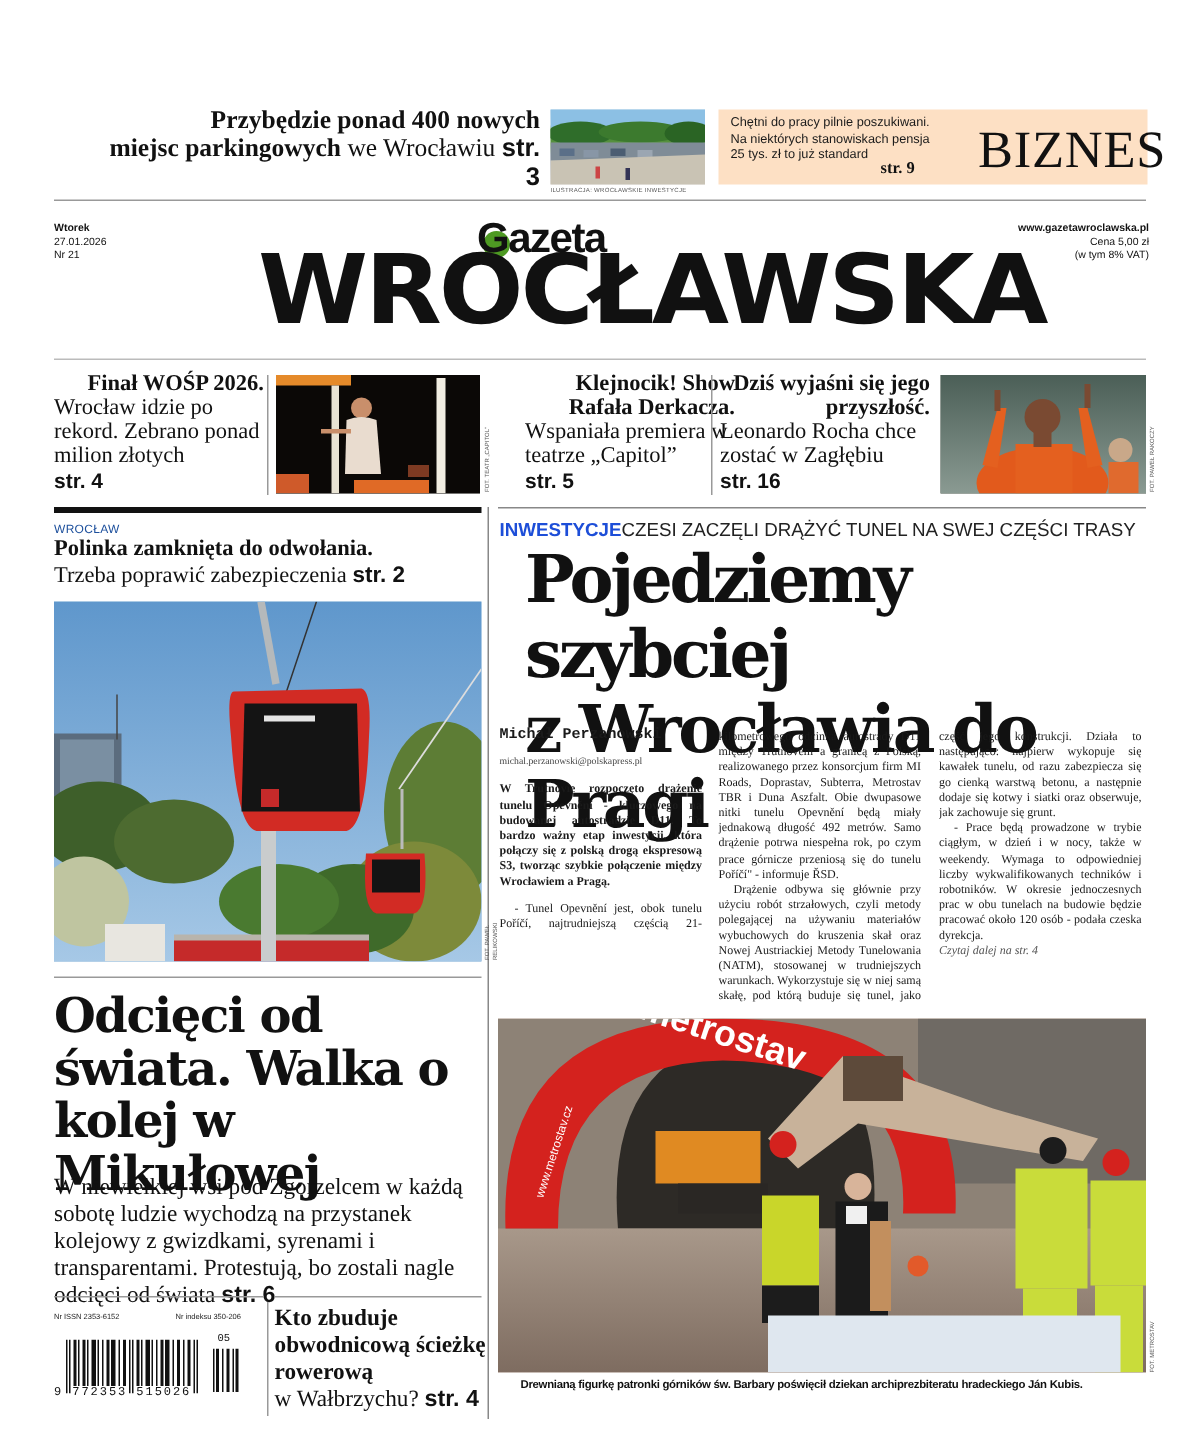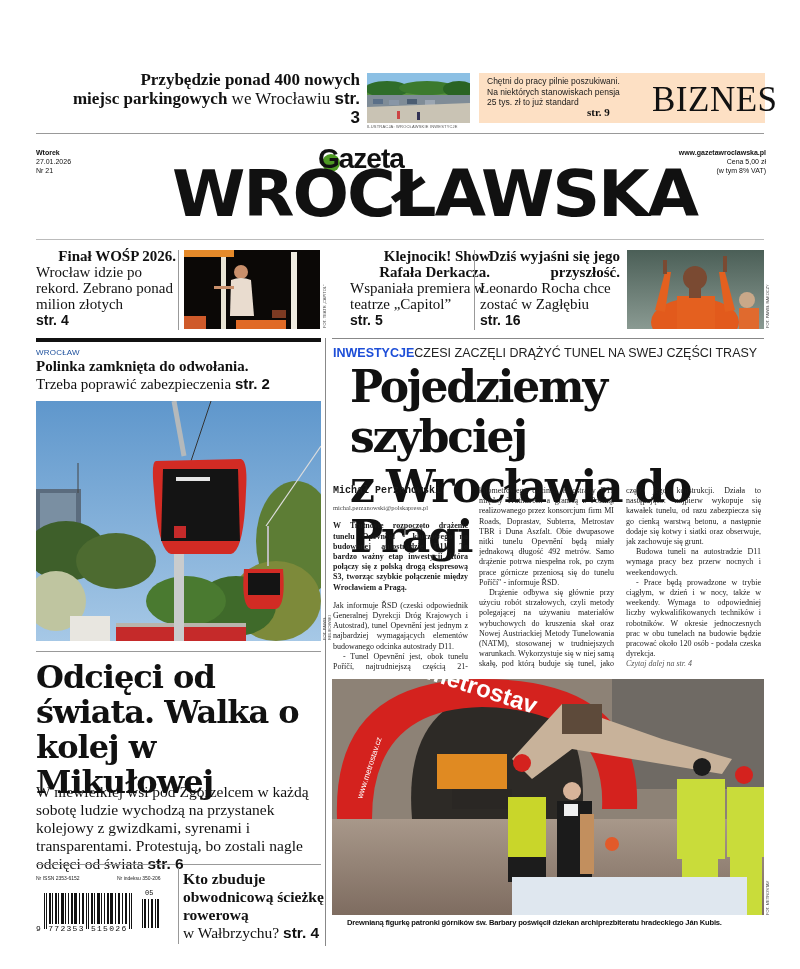--- a/index.html
+++ b/index.html
@@ -315,34 +315,32 @@
 </div>
 <div id="main-headline" class="abs">
   <div>Pojedziemy szybciej</div>
   <div>z Wrocławia do Pragi</div>
 </div>
 
 <div id="col1" class="abs col">
   <div id="author">Michał Perzanowski</div>
   <div id="email">michal.perzanowski@polskapress.pl</div>
   <div id="lead">W Trutnovie rozpoczęto drążenie tunelu Opevnění - kluczowego na budowanej autostradzie D11. To bardzo ważny etap inwestycji, która połączy się z polską drogą ekspresową S3, tworząc szybkie połączenie między Wrocławiem a Pragą.</div>
-  <div class="p0">Jak informuje ŘSD (czeski odpowiednik Generalnej Dyrekcji Dróg Krajowych i Autostrad), tunel Opevnění jest jednym z najbardziej wymagających elementów budowanego odcinka autostrady D11.</div>
   <div class="p" style="height:20px;overflow:hidden;">- Tunel Opevnění jest, obok tunelu Poříčí, najtrudniejszą częścią 21-kilometrowego odcinka autostrady D11 między Trutnovem a granicą z Polską, realizowanego przez konsorcjum firm MI Roads, Doprastav, Subterra, Metrostav TBR i Duna Aszfalt. Obie dwupasowe nitki tunelu Opevnění będą miały jednakową długość 492 metrów. Samo drążenie potrwa niespełna rok, po czym prace górnicze przeniosą się do tunelu Poříčí" - informuje ŘSD.</div>
 </div>
 <div id="col2" class="abs col">
   <div style="height:102px;overflow:hidden;">
     <div style="margin-top:-20.4px;text-indent:10px;">- Tunel Opevnění jest, obok tunelu Poříčí, najtrudniejszą częścią 21-kilometrowego odcinka autostrady D11 między Trutnovem a granicą z Polską, realizowanego przez konsorcjum firm MI Roads, Doprastav, Subterra, Metrostav TBR i Duna Aszfalt. Obie dwupasowe nitki tunelu Opevnění będą miały jednakową długość 492 metrów. Samo drążenie potrwa niespełna rok, po czym prace górnicze przeniosą się do tunelu Poříčí" - informuje ŘSD.</div>
   </div>
   <div class="p" style="height:81.6px;overflow:hidden;">Drążenie odbywa się głównie przy użyciu robót strzałowych, czyli metody polegającej na używaniu materiałów wybuchowych do kruszenia skał oraz Nowej Austriackiej Metody Tunelowania (NATM), stosowanej w trudniejszych warunkach. Wykorzystuje się w niej samą skałę, pod którą buduje się tunel, jako część jego konstrukcji. Działa to następująco: najpierw wykopuje się kawałek tunelu, od razu zabezpiecza się go cienką warstwą betonu, a następnie dodaje się kotwy i siatki oraz obserwuje, jak zachowuje się grunt.</div>
 </div>
 <div id="col3" class="abs col">
   <div style="height:61.2px;overflow:hidden;">
     <div style="margin-top:-81.6px;text-indent:10px;">Drążenie odbywa się głównie przy użyciu robót strzałowych, czyli metody polegającej na używaniu materiałów wybuchowych do kruszenia skał oraz Nowej Austriackiej Metody Tunelowania (NATM), stosowanej w trudniejszych warunkach. Wykorzystuje się w niej samą skałę, pod którą buduje się tunel, jako część jego konstrukcji. Działa to następująco: najpierw wykopuje się kawałek tunelu, od razu zabezpiecza się go cienką warstwą betonu, a następnie dodaje się kotwy i siatki oraz obserwuje, jak zachowuje się grunt.</div>
   </div>
-  <div class="p">Budowa tuneli na autostradzie D11 wymaga pracy bez przerw nocnych i weekendowych.</div>
   <div class="p">- Prace będą prowadzone w trybie ciągłym, w dzień i w nocy, także w weekendy. Wymaga to odpowiedniej liczby wykwalifikowanych techników i robotników. W okresie jednoczesnych prac w obu tunelach na budowie będzie pracować około 120 osób - podała czeska dyrekcja.</div>
   <div id="cont">Czytaj dalej na str. 4</div>
 </div>
 
 <div id="main-photo" class="abs">
   <svg width="432" height="236" viewBox="0 0 432 236">
     <defs>
       <linearGradient id="ground" x1="0" y1="0" x2="0" y2="1">
           <stop offset="0" stop-color="#a8988a"></stop>
           <stop offset="1" stop-color="#7e6c60"></stop>

